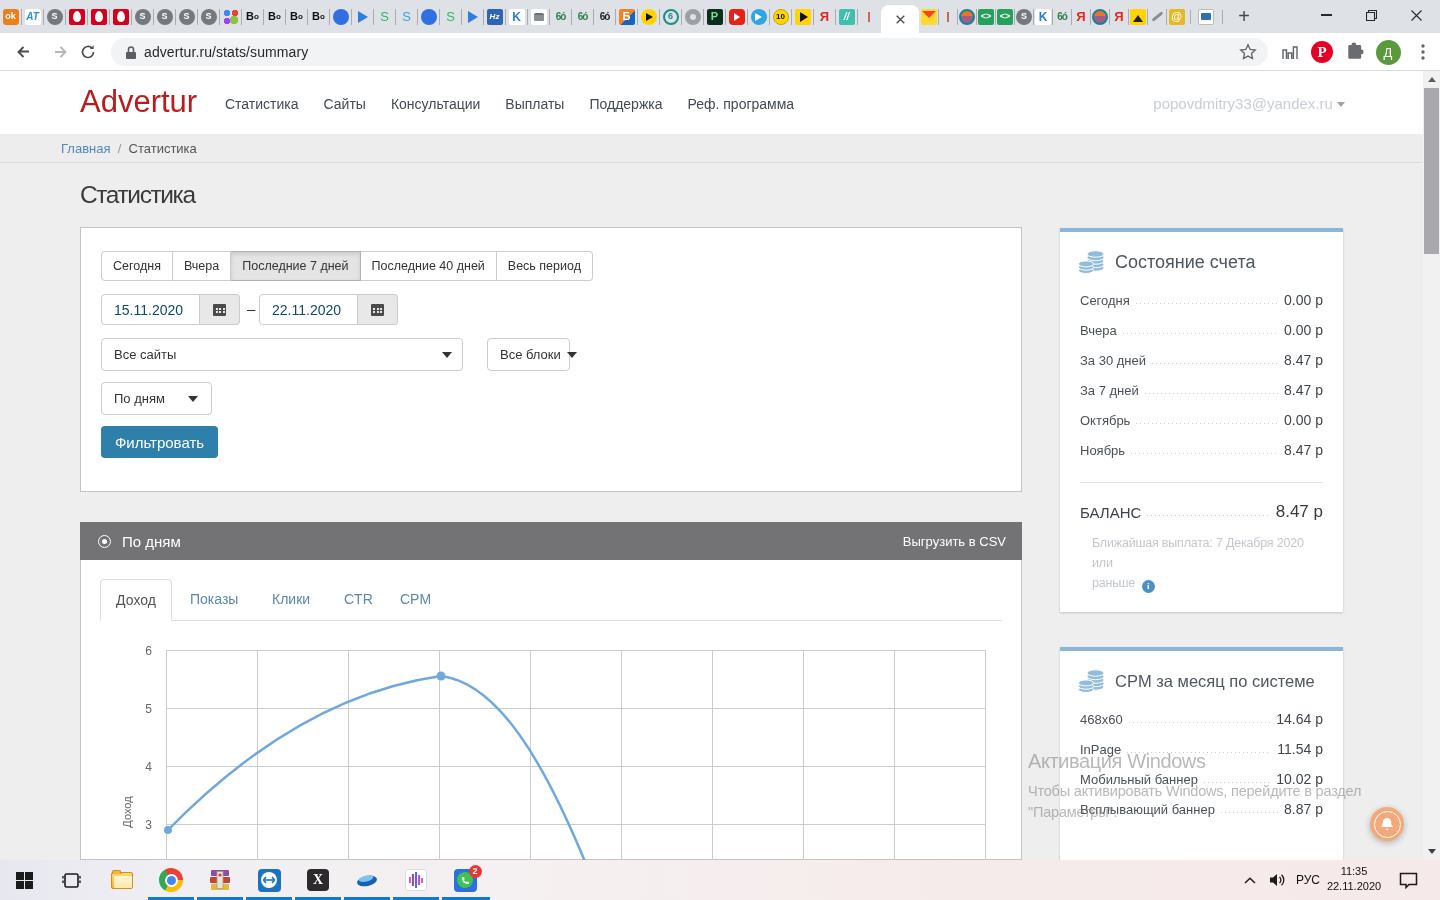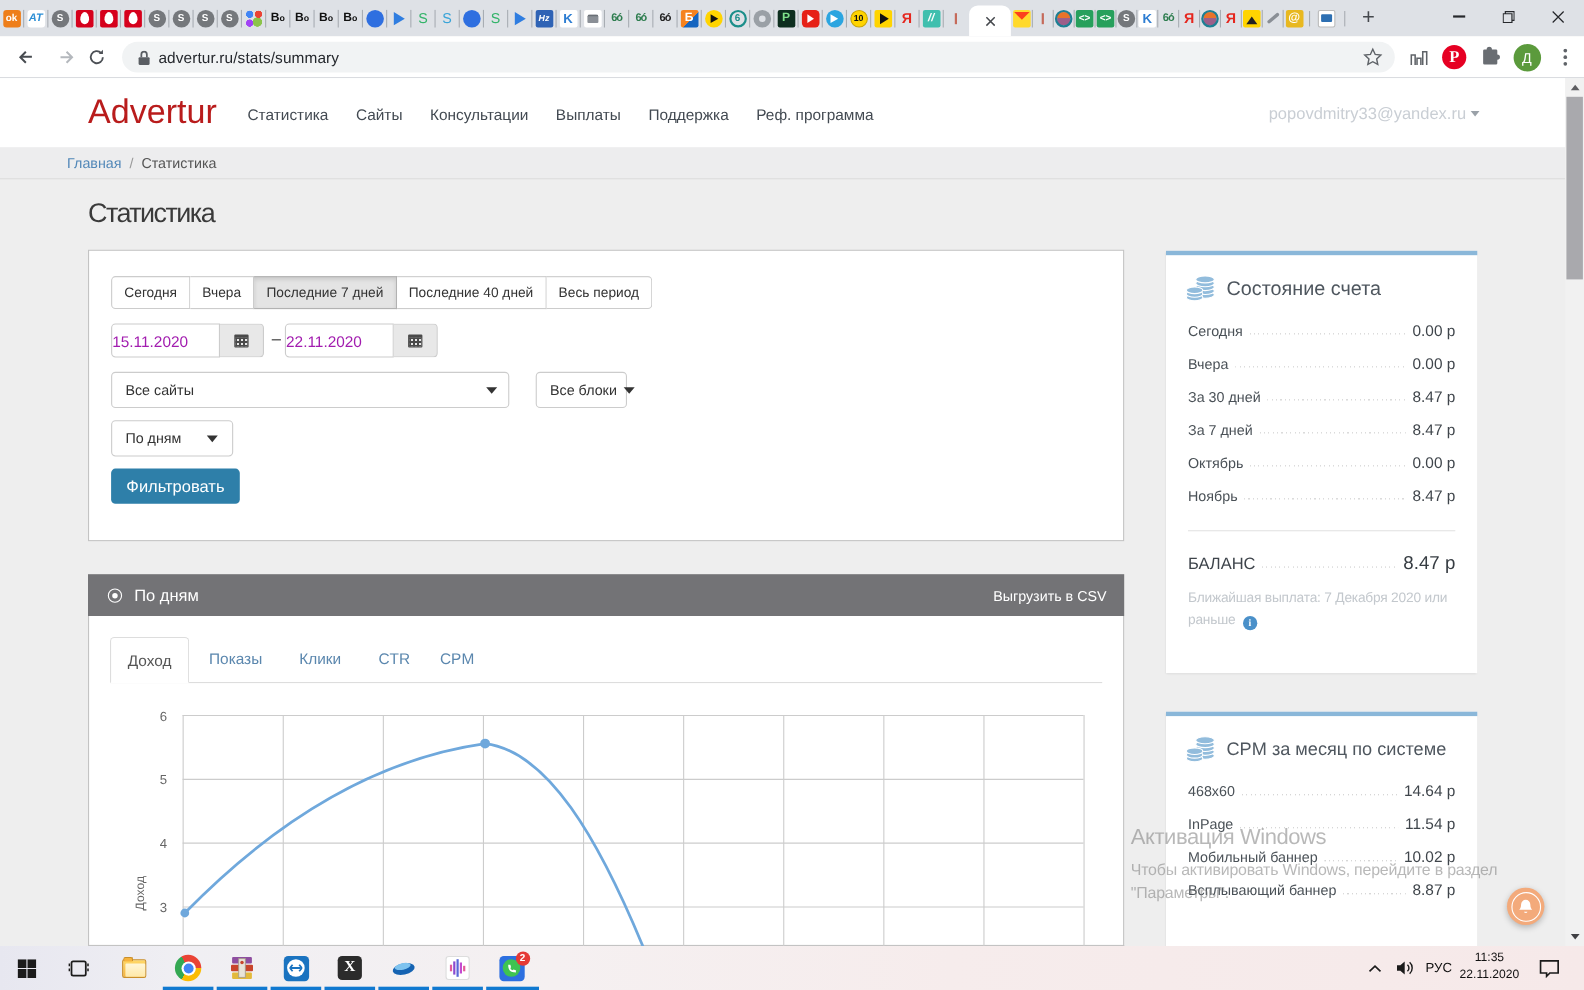--- a/index.html
+++ b/index.html
@@ -35,21 +35,21 @@
 #crumbs a{color:#5288b8;text-decoration:none}
 #h1{position:absolute;left:80px;top:181px;font:400 24.5px "Liberation Sans";color:#3a3a3a;letter-spacing:-1.4px}
 
 #fpanel{position:absolute;left:80px;top:227px;width:942px;height:265px;background:#fff;border:1px solid #c3c3c3}
 .btngrp{position:absolute;left:20px;top:23px;display:flex}
 .btngrp .b{height:30px;border:1px solid #ccc;border-left:none;background:#fff;display:flex;align-items:center;justify-content:center;font:400 12.5px "Liberation Sans";color:#333;padding:0 11px}
 .btngrp .b:first-child{border-left:1px solid #ccc;border-radius:4px 0 0 4px}
 .btngrp .b:last-child{border-radius:0 4px 4px 0}
 .btngrp .b.act{background:#e4e4e4;border-color:#b2b2b2;box-shadow:inset 0 2px 4px rgba(0,0,0,.12)}
 .dinput{position:absolute;top:66px;height:31px;display:flex}
-.dinput .inp{width:99px;height:31px;border:1px solid #ccc;border-radius:4px 0 0 4px;background:#fff;font:400 14px "Liberation Sans";color:#a21caf;display:flex;align-items:center;}
+.dinput .inp{width:99px;height:31px;border:1px solid #ccc;border-radius:4px 0 0 4px;background:#fff;font:400 14px "Liberation Sans";color:#0c4a6e;display:flex;align-items:center;padding-left:12px}
 .dinput .add{width:40px;height:31px;border:1px solid #ccc;border-left:none;border-radius:0 4px 4px 0;background:#e8e8e8;display:flex;align-items:center;justify-content:center}
 .calic{width:13px;height:12px;border:1.5px solid #4a4a4a;border-top:3.5px solid #4a4a4a;border-radius:1px;background:repeating-linear-gradient(90deg,#4a4a4a 0 1.5px,transparent 1.5px 3.5px),repeating-linear-gradient(0deg,#4a4a4a 0 1.5px,transparent 1.5px 3.5px)}
 .sel{position:absolute;height:33px;border:1px solid #ccc;border-radius:4px;background:#fff;font:400 13px "Liberation Sans";color:#333;display:flex;align-items:center;padding-left:12px}
 .caret{width:0;height:0;border-left:5px solid transparent;border-right:5px solid transparent;border-top:6px solid #333;position:absolute}
 #fbtn{position:absolute;left:20px;top:198px;width:117px;height:32px;background:#2e7fa9;border-radius:4px;color:#fff;font:400 15px "Liberation Sans";display:flex;align-items:center;justify-content:center}
 
 #chead{position:absolute;left:80px;top:522px;width:942px;height:38px;background:#737376;color:#fff;display:flex;align-items:center}
 #chead .t{font:400 15px "Liberation Sans";margin-left:11px}
 #chead .csv{position:absolute;right:16px;font:400 13px "Liberation Sans"}
 .targ{width:13px;height:13px;border:1.5px solid #fff;border-radius:50%;margin-left:18px;display:flex;align-items:center;justify-content:center}
@@ -489,21 +489,21 @@
           <span class="lead"></span>
           <span class="v">8.47 р</span>
         </div>
     </div>
     <div style="border-top:1px solid #e3e3e3;margin:17px 20px 0 20px"></div>
     <div class="srow" style="margin-top:14px;font-size:15px;color:#3e444b">
         <span>БАЛАНС</span>
         <span class="lead"></span>
         <span class="v" style="font-size:17px;color:#363c42">8.47 р</span>
       </div>
-    <div style="margin:6px 20px 0 20px;font:400 12.5px 'Liberation Sans';color:#c3c8cd;line-height:20px;letter-spacing:-.2px">Ближайшая выплата: 7 Декабря 2020 или<br>раньше&nbsp; <span style="display:inline-flex;width:13px;height:13px;border-radius:50%;background:#4a90c9;color:#fff;font:700 9px 'Liberation Serif',serif;align-items:center;justify-content:center;vertical-align:-2px">i</span></div>
+    <div style="margin:6px 20px 0 32px;font:400 12.5px 'Liberation Sans';color:#c3c8cd;line-height:20px;letter-spacing:-.2px">Ближайшая выплата: 7 Декабря 2020 или<br>раньше&nbsp; <span style="display:inline-flex;width:13px;height:13px;border-radius:50%;background:#4a90c9;color:#fff;font:700 9px 'Liberation Serif',serif;align-items:center;justify-content:center;vertical-align:-2px">i</span></div>
   </div>
   <div id="spanel2" class="spanel" style="top:647px;height:215px">
     <div class="sp-title" style="font-size:16.5px"><svg width="28" height="26" viewBox="0 0 28 26" style="margin-right:9px">
           <g fill="#92bcdc" stroke="#fff" stroke-width="1">
             <ellipse cx="17.5" cy="19" rx="8.5" ry="3.2"></ellipse>
             <ellipse cx="17.5" cy="15.5" rx="8.5" ry="3.2"></ellipse>
             <ellipse cx="17.5" cy="12" rx="8.5" ry="3.2"></ellipse>
             <ellipse cx="17.5" cy="8.5" rx="8.5" ry="3.2"></ellipse>
             <ellipse cx="17.5" cy="5" rx="8.5" ry="3.2"></ellipse>
             <ellipse cx="8" cy="21.5" rx="7.5" ry="3"></ellipse>

